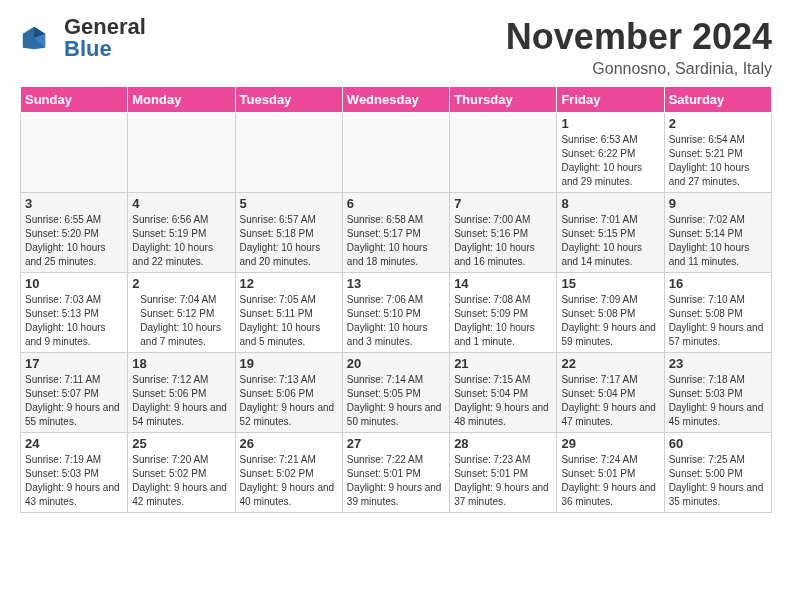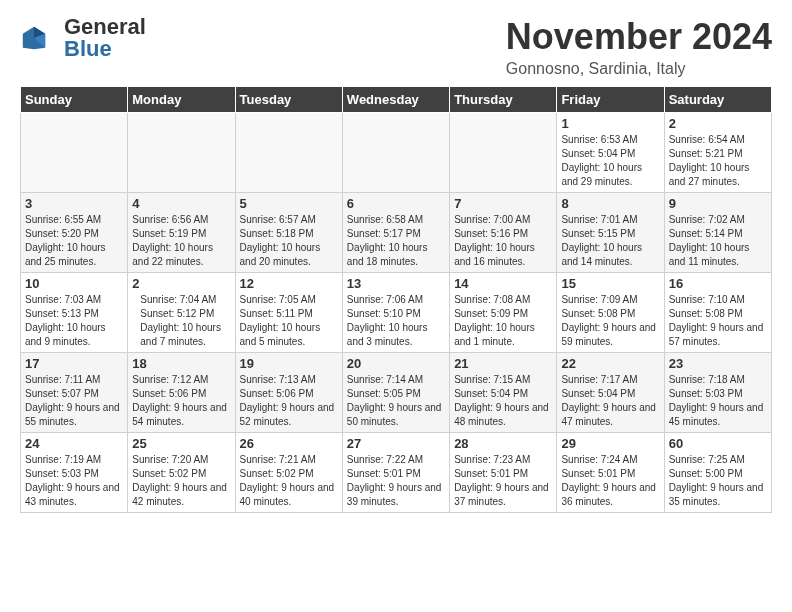--- a/index.html
+++ b/index.html
@@ -4,26 +4,26 @@
   <style>
     * { box-sizing: border-box; margin: 0; padding: 0; }
     body { font-family: Arial, sans-serif; background: #fff; width: 792px; height: 612px; overflow: hidden; }
     .page { width: 792px; min-height: 612px; padding: 16px 20px 10px 20px; }
     .header-row { display: flex; align-items: flex-start; justify-content: space-between; margin-bottom: 8px; }
     .logo { display: flex; align-items: center; gap: 16px; }
     .logo-text { font-size: 22px; font-weight: bold; line-height: 1; }
     .logo-general { color: #333; }
     .logo-blue { color: #2e6da4; }
     .logo-icon { width: 28px; height: 28px; }
-    .title-block { }
+    .title-block { text-align: right; }
     .month-title { font-size: 36px; font-weight: bold; color: #333; }
     .location { font-size: 16px; color: #555; margin-top: 2px; }
     table { width: 100%; border-collapse: collapse; table-layout: fixed; }
     thead tr th {
-      background-color: #404040;
+      background-color: #ec4899;
       color: #fff;
       font-size: 13px;
       font-weight: bold;
       padding: 5px 4px;
       text-align: left;
       border: 1px solid #fff;
     }
     tbody tr td {
       border: 1px solid #d0d0d0;
       vertical-align: top;
@@ -79,21 +79,21 @@
     <tbody id="calendar-body">
     <tr>
           <td class="empty-cell"></td>
           <td class="empty-cell"></td>
           <td class="empty-cell"></td>
           <td class="empty-cell"></td>
           <td class="empty-cell"></td>
           <td>
             <span class="day-num">1</span>
             <div class="day-info" style="white-space: pre-line;">Sunrise: 6:53 AM
-Sunset: 5:04 PM
+Sunset: 6:22 PM
 Daylight: 10 hours and 29 minutes.</div>
           </td>
           <td>
             <span class="day-num">2</span>
             <div class="day-info" style="white-space: pre-line;">Sunrise: 6:54 AM
 Sunset: 5:21 PM
 Daylight: 10 hours and 27 minutes.</div>
           </td>
         </tr>
         <tr>

